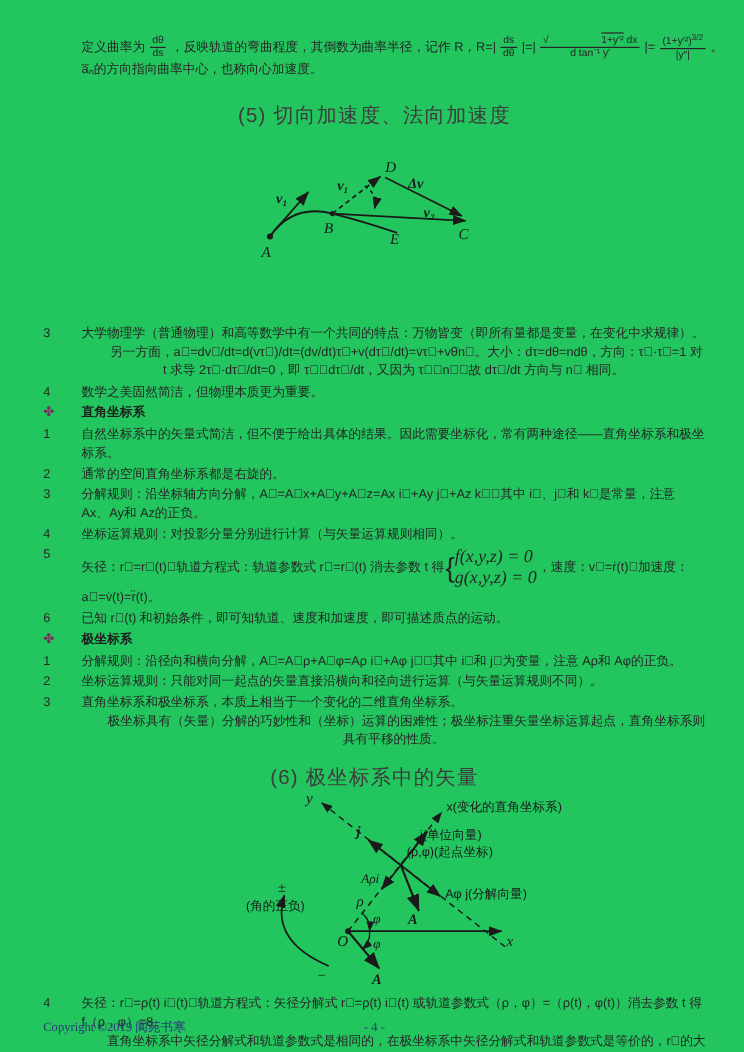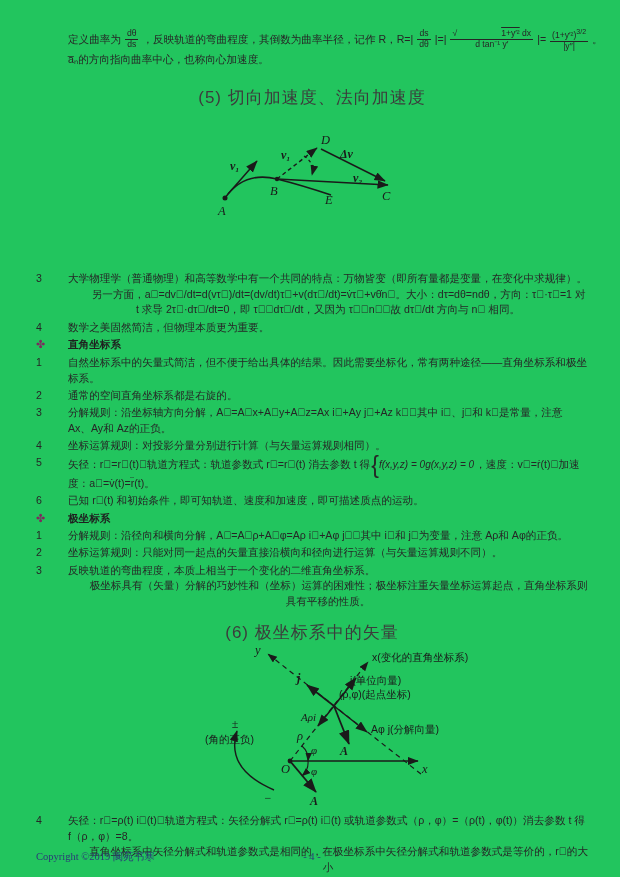--- a/index.html
+++ b/index.html
@@ -50,21 +50,21 @@
   .row{display:flex;margin:1.5px 0;}
   .num{flex:none;width:32px;}
   .txt{flex:1;}
   .cont{text-indent:2em;text-align:center;}
   .brow{display:flex;margin:2px 0;}
   .bullet{flex:none;width:32px;color:#7c2c5e;font-size:11px;line-height:1.3;}
   .btitle{font-weight:bold;color:#1f1f1f;}
   
   .sys{display:inline-flex;align-items:center;vertical-align:middle;margin:0 1px;}
   .sysbrace{font-size:23px;font-weight:400;line-height:0.9;color:#262626;}
-  .syscol{display:inline-flex;flex-direction:row;font-size:10px;line-height:1.2;font-style:italic;}
+  .syscol{display:inline-flex;flex-direction:column;font-size:15px;line-height:1.2;font-style:italic;font-family:Liberation Serif, serif;}
   
   .footer{
     position:absolute;left:36px;right:32px;bottom:12px;
     font-family:"Liberation Serif","DejaVu Serif",serif;
     color:#2b3a77;font-size:10.5px;
   }
   .footer .pageno{position:absolute;left:0;right:0;text-align:center;top:0;}
 </style>
 </head>
 <body>
@@ -185,21 +185,21 @@
       <span class="num">1</span>
       <div class="txt">分解规则：沿径向和横向分解，A⃗=A⃗ρ+A⃗φ=Aρ i⃗+Aφ j⃗，其中 i⃗和 j⃗为变量，注意 Aρ和 Aφ的正负。</div>
     </div>
     <div class="row">
       <span class="num">2</span>
       <div class="txt">坐标运算规则：只能对同一起点的矢量直接沿横向和径向进行运算（与矢量运算规则不同）。</div>
     </div>
     <div class="row">
       <span class="num">3</span>
       <div class="txt">
-        <div>反映轨道的弯曲程度，本质上相当于一个变化的二维直角坐标系。</div>
+        <div>直角坐标系和极坐标系，本质上相当于一个变化的二维直角坐标系。</div>
         <div class="cont">极坐标具有（矢量）分解的巧妙性和（坐标）运算的困难性；极坐标注重矢量坐标运算起点，直角坐标系则具有平移的性质。</div>
       </div>
     </div>
   </div>
 
   <div class="h-center h6">(6) 极坐标系中的矢量</div>
 
   <div class="diag2wrap">
     <svg width="330" height="172" viewBox="0 0 330 172">
 

